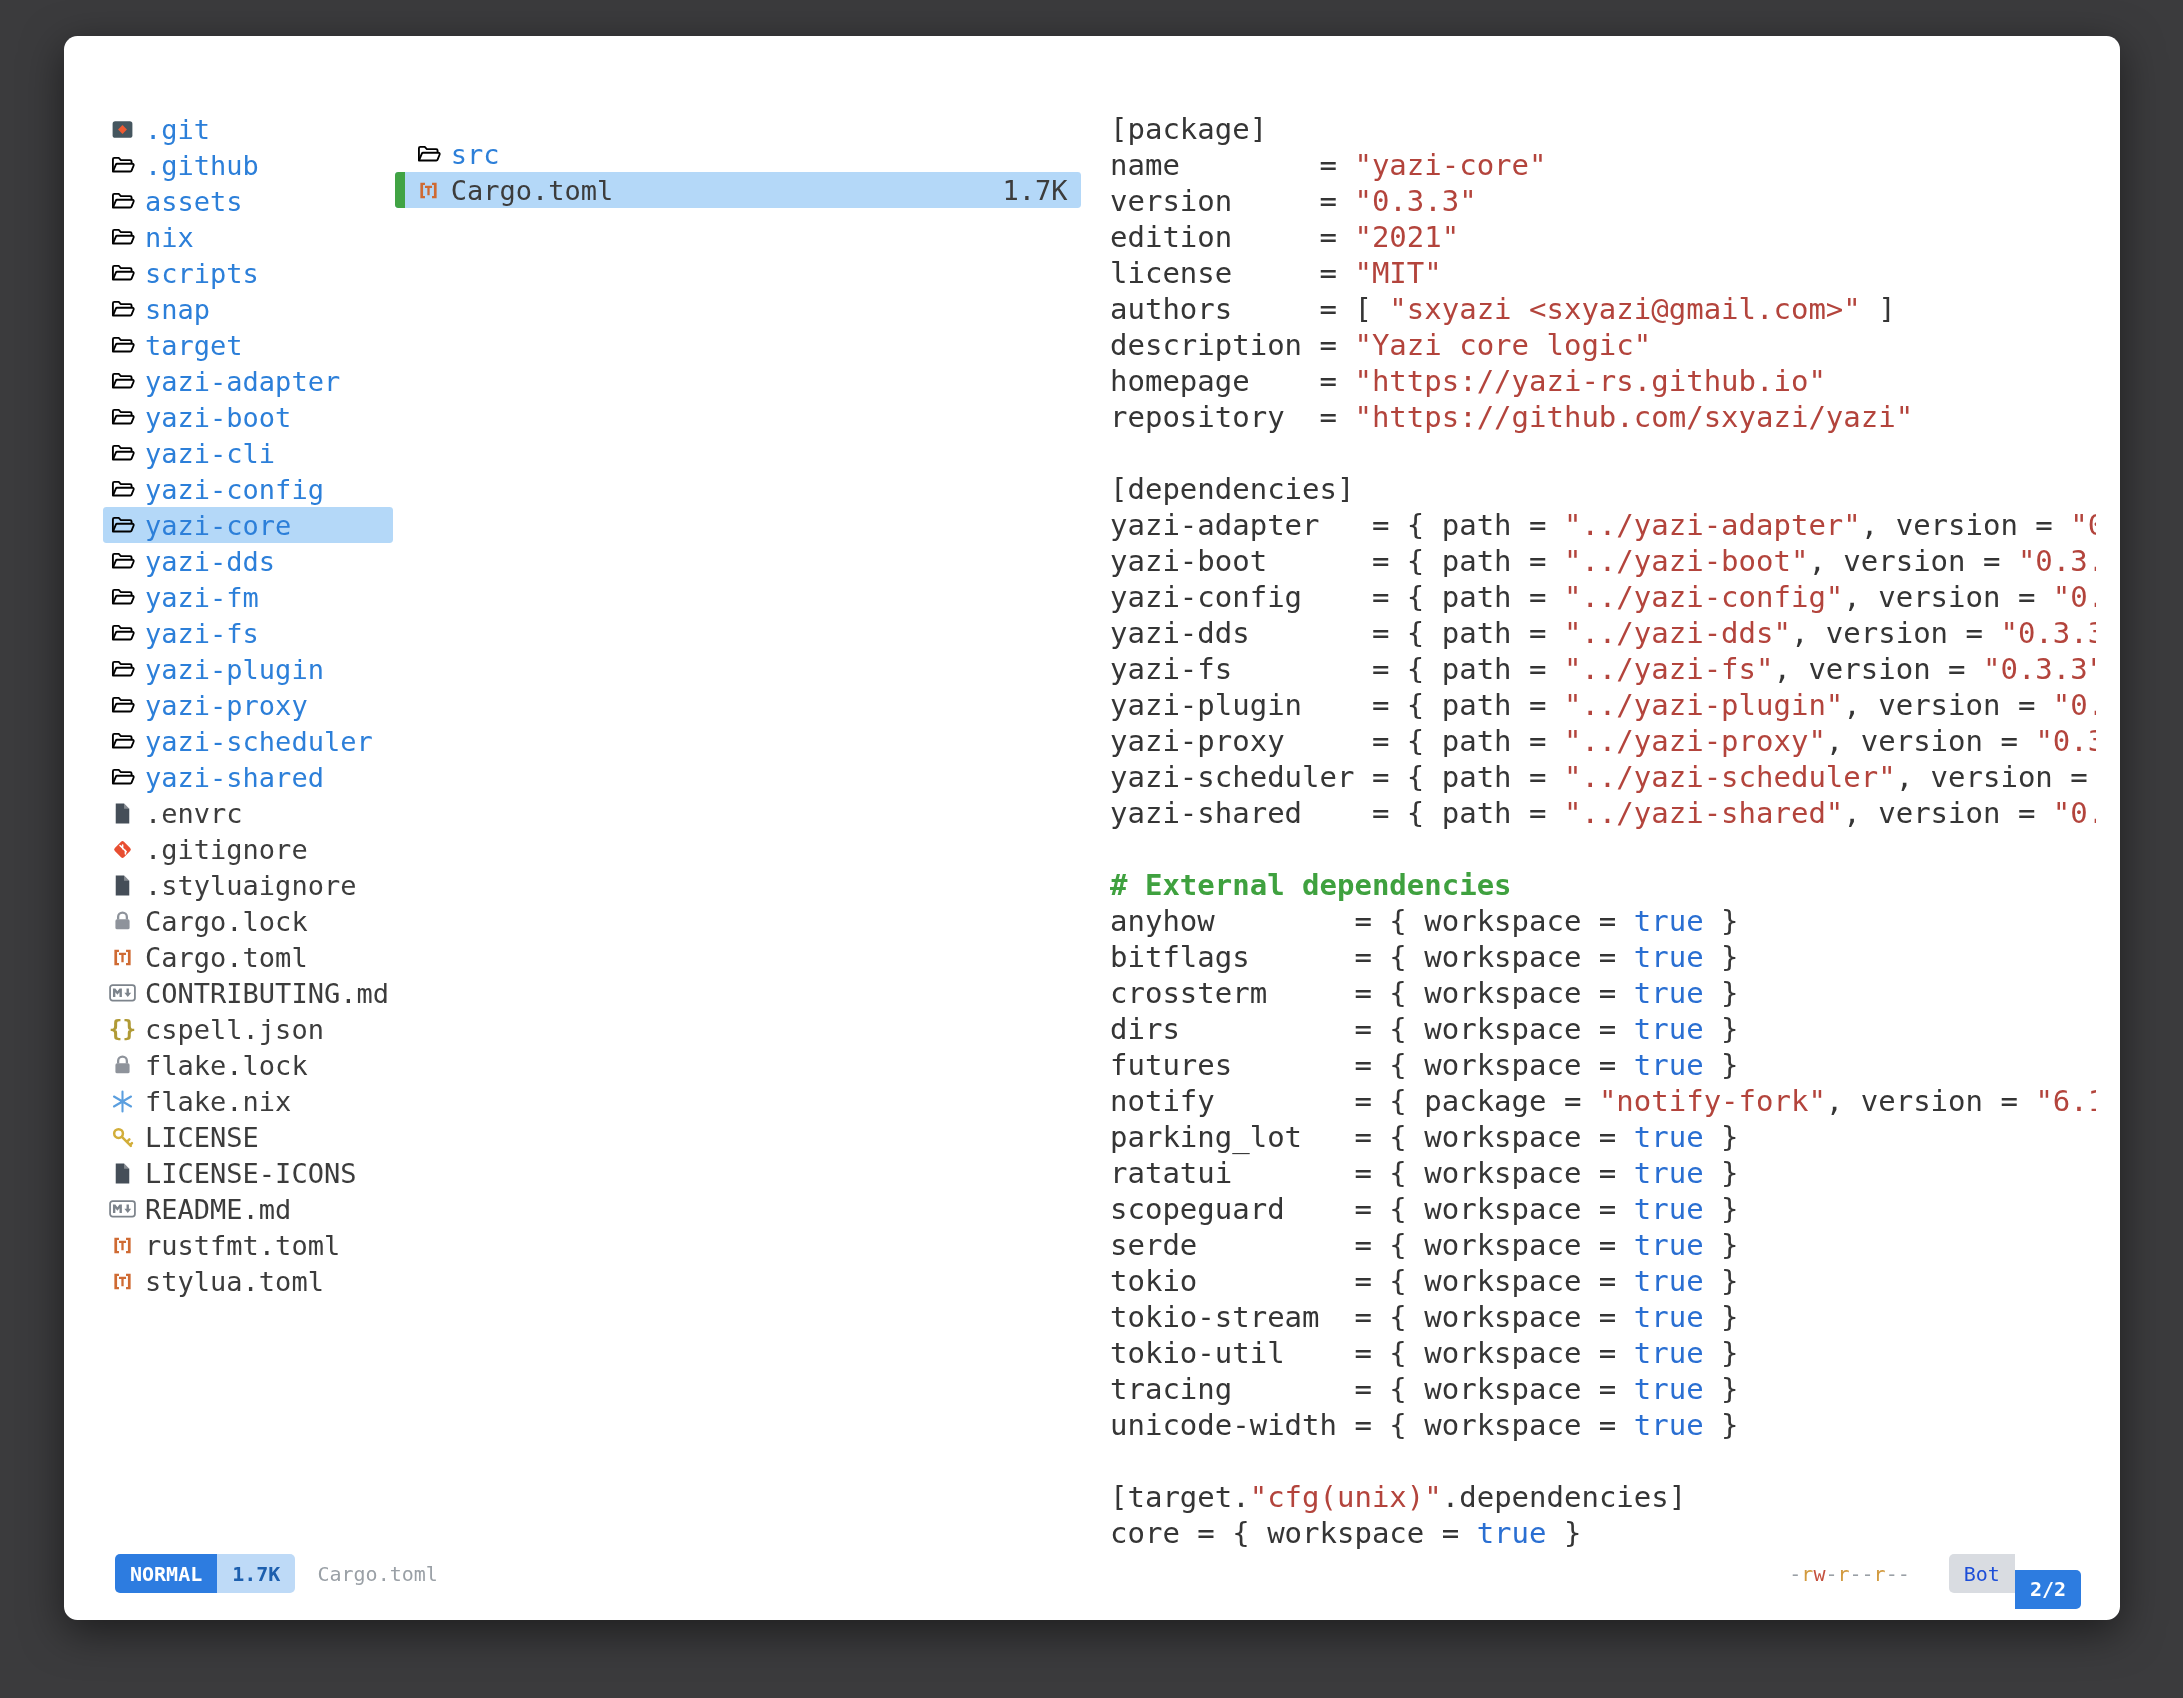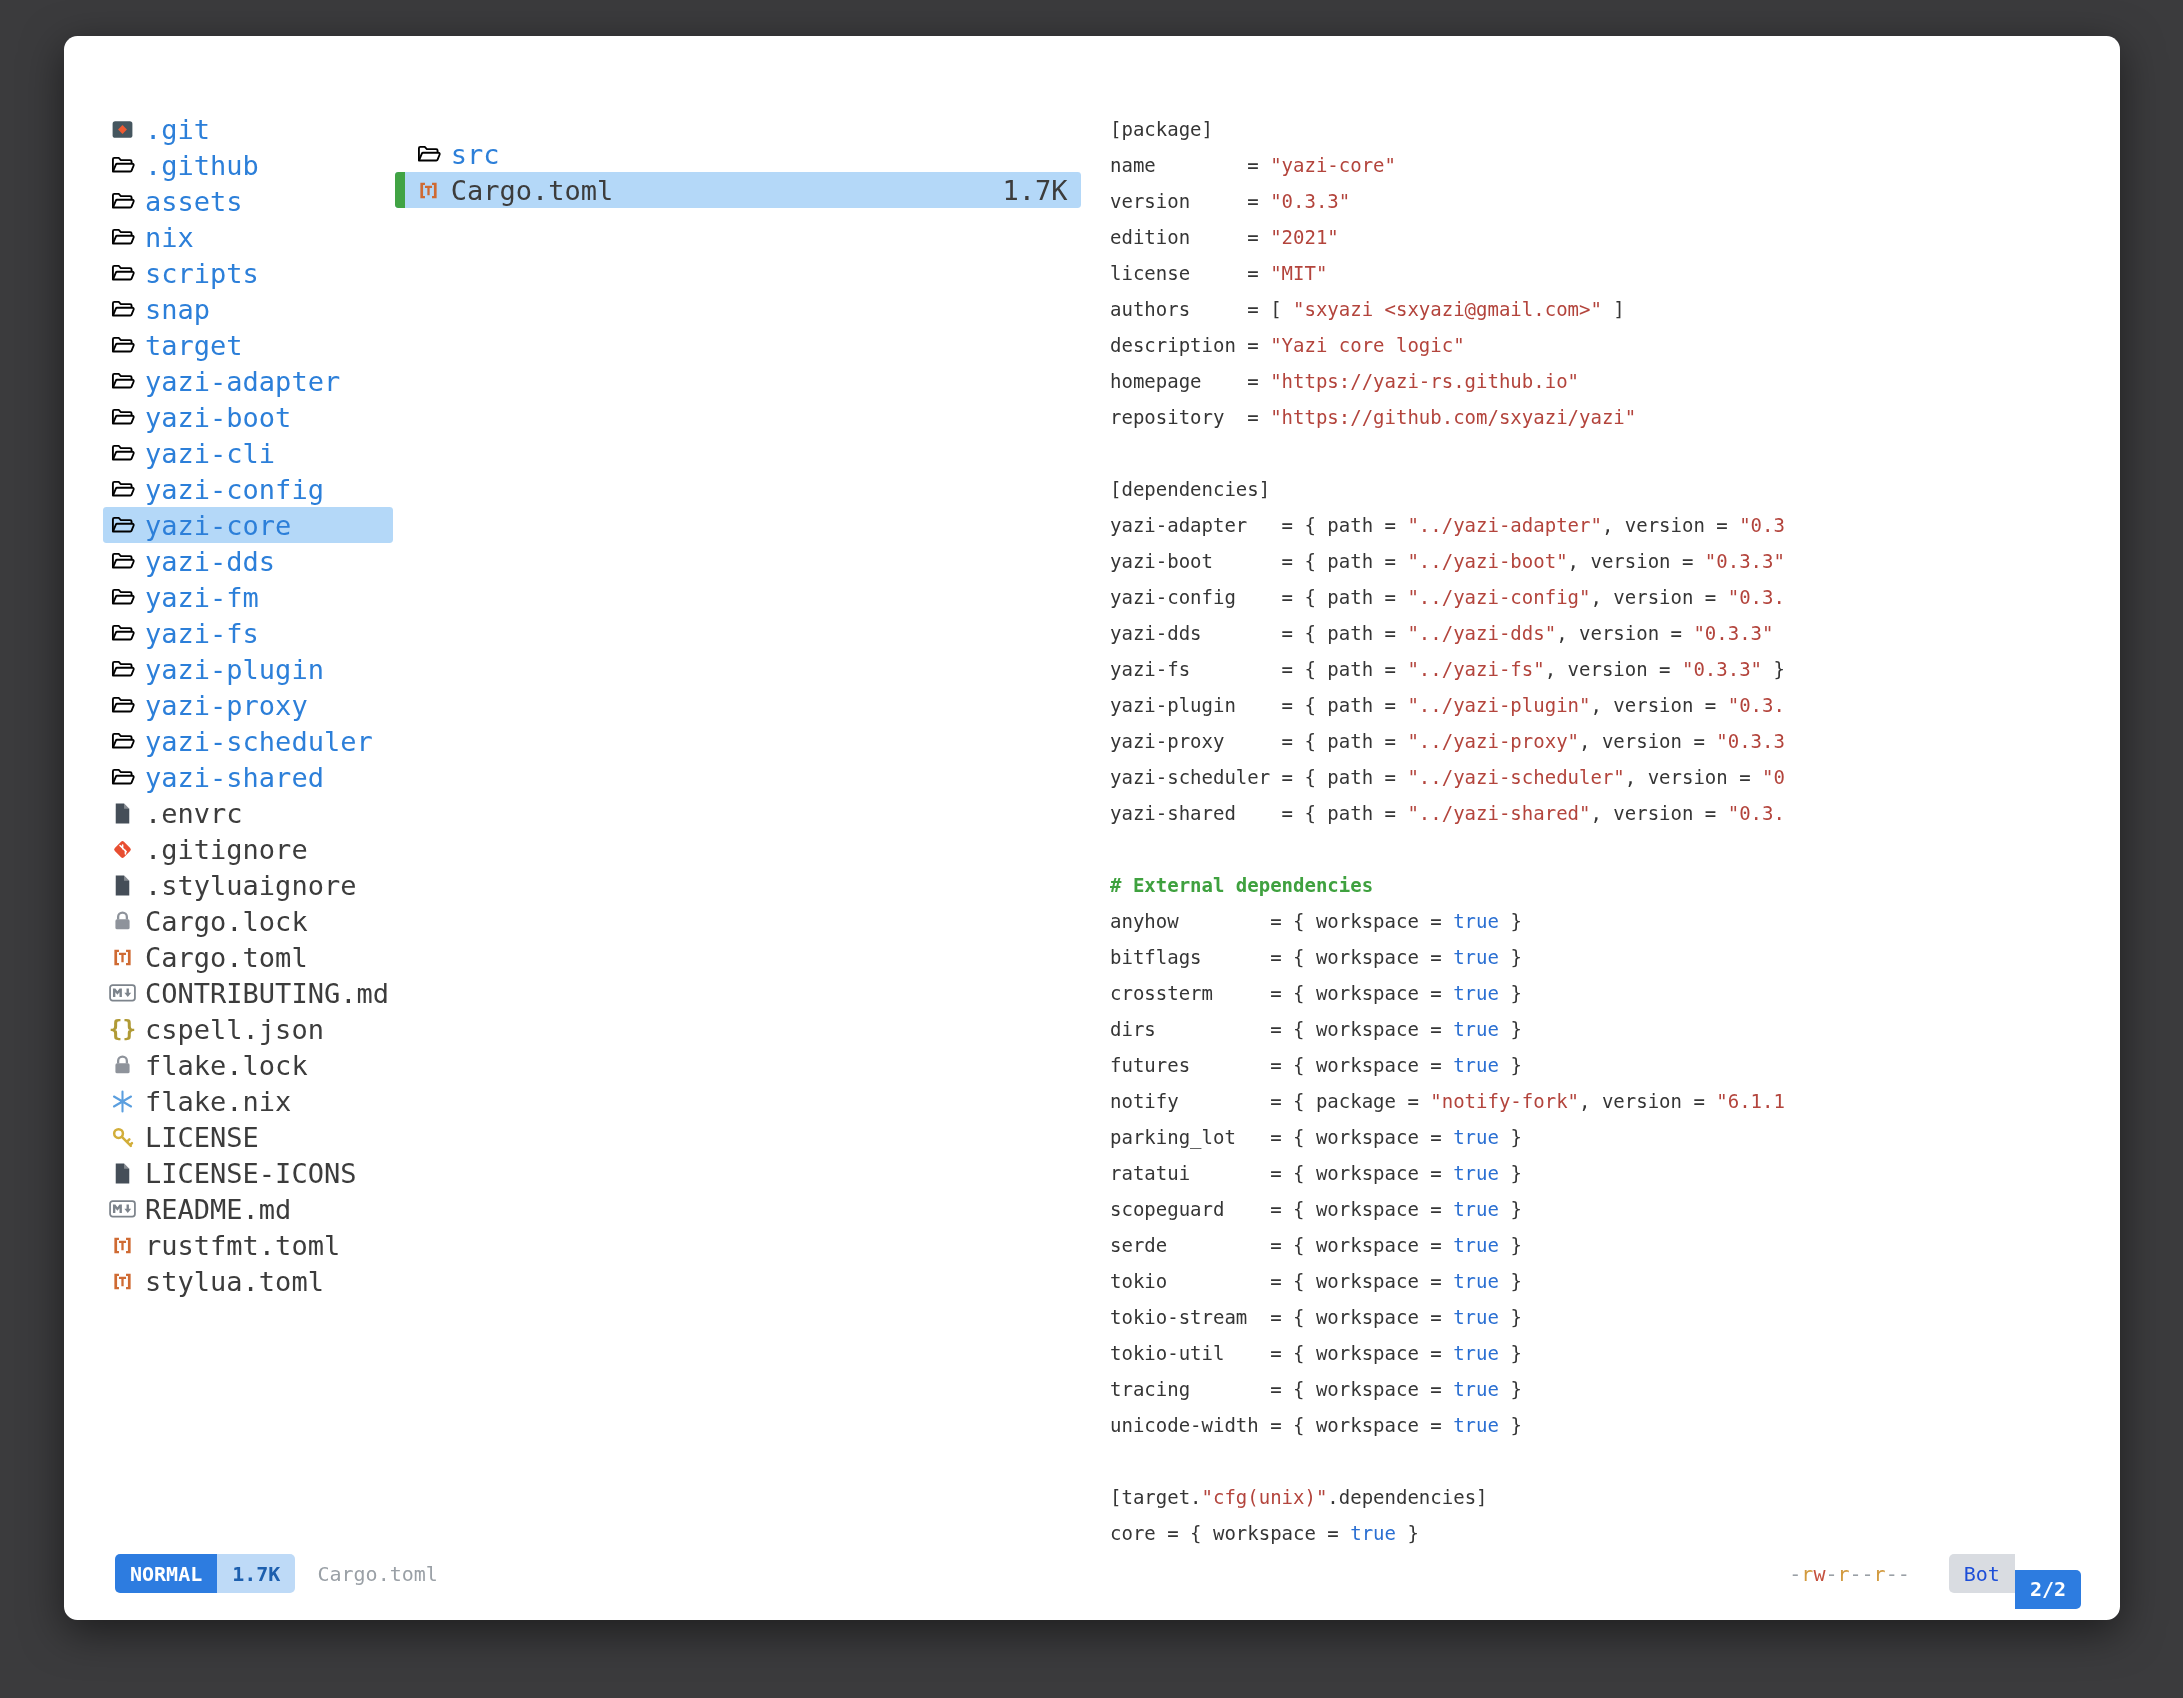--- a/index.html
+++ b/index.html
@@ -22,21 +22,21 @@
   #pane-mid .row { padding-left:17px; position:relative; }
   .marker { position:absolute; left:0; top:0; bottom:0; width:10px; background:var(--marker); border-radius:3.4px 0 0 3.4px; }
 
   .icon { width:32px; height:32px; flex:0 0 32px; display:flex; align-items:center; justify-content:center; margin-right:6.7px; }
   .icon .tx { font-size:22.7px; font-weight:bold; }
   .label { font-size:27px; white-space:pre; }
   .label.dir  { color:var(--dir); }
   .label.file { color:#3c3c3c; }
   .size { margin-left:auto; font-size:27px; color:#3c3c3c; padding-right:8.4px; }
 
-  .pline { height:36px; line-height:36px; white-space:pre; font-size:19px; overflow:hidden; }
+  .pline { height:36px; line-height:36px; white-space:pre; font-size:29px; overflow:hidden; }
   .seg-d { color:#353535; }
   .seg-s { color:var(--string); }
   .seg-b { color:var(--bool); }
   .seg-g { color:var(--comment);font-weight:bold; }
 
   .statusbar { position:absolute; left:39px; right:39px; bottom:27px; height:39px; display:flex; align-items:center; font-size:20px;padding-left:12px; }
   .chip { height:39px; display:flex; align-items:center; padding:0 15px; }
   .mode     { background:var(--accent); color:#ffffff; font-weight:bold; border-radius:5px 0 0 5px; }
   .sizechip { background:#bedaf7; color:#1d5fae; font-weight:bold; border-radius:0 5px 5px 0; }
   .fname { color:#9aa0a6; margin-left:22px; }

